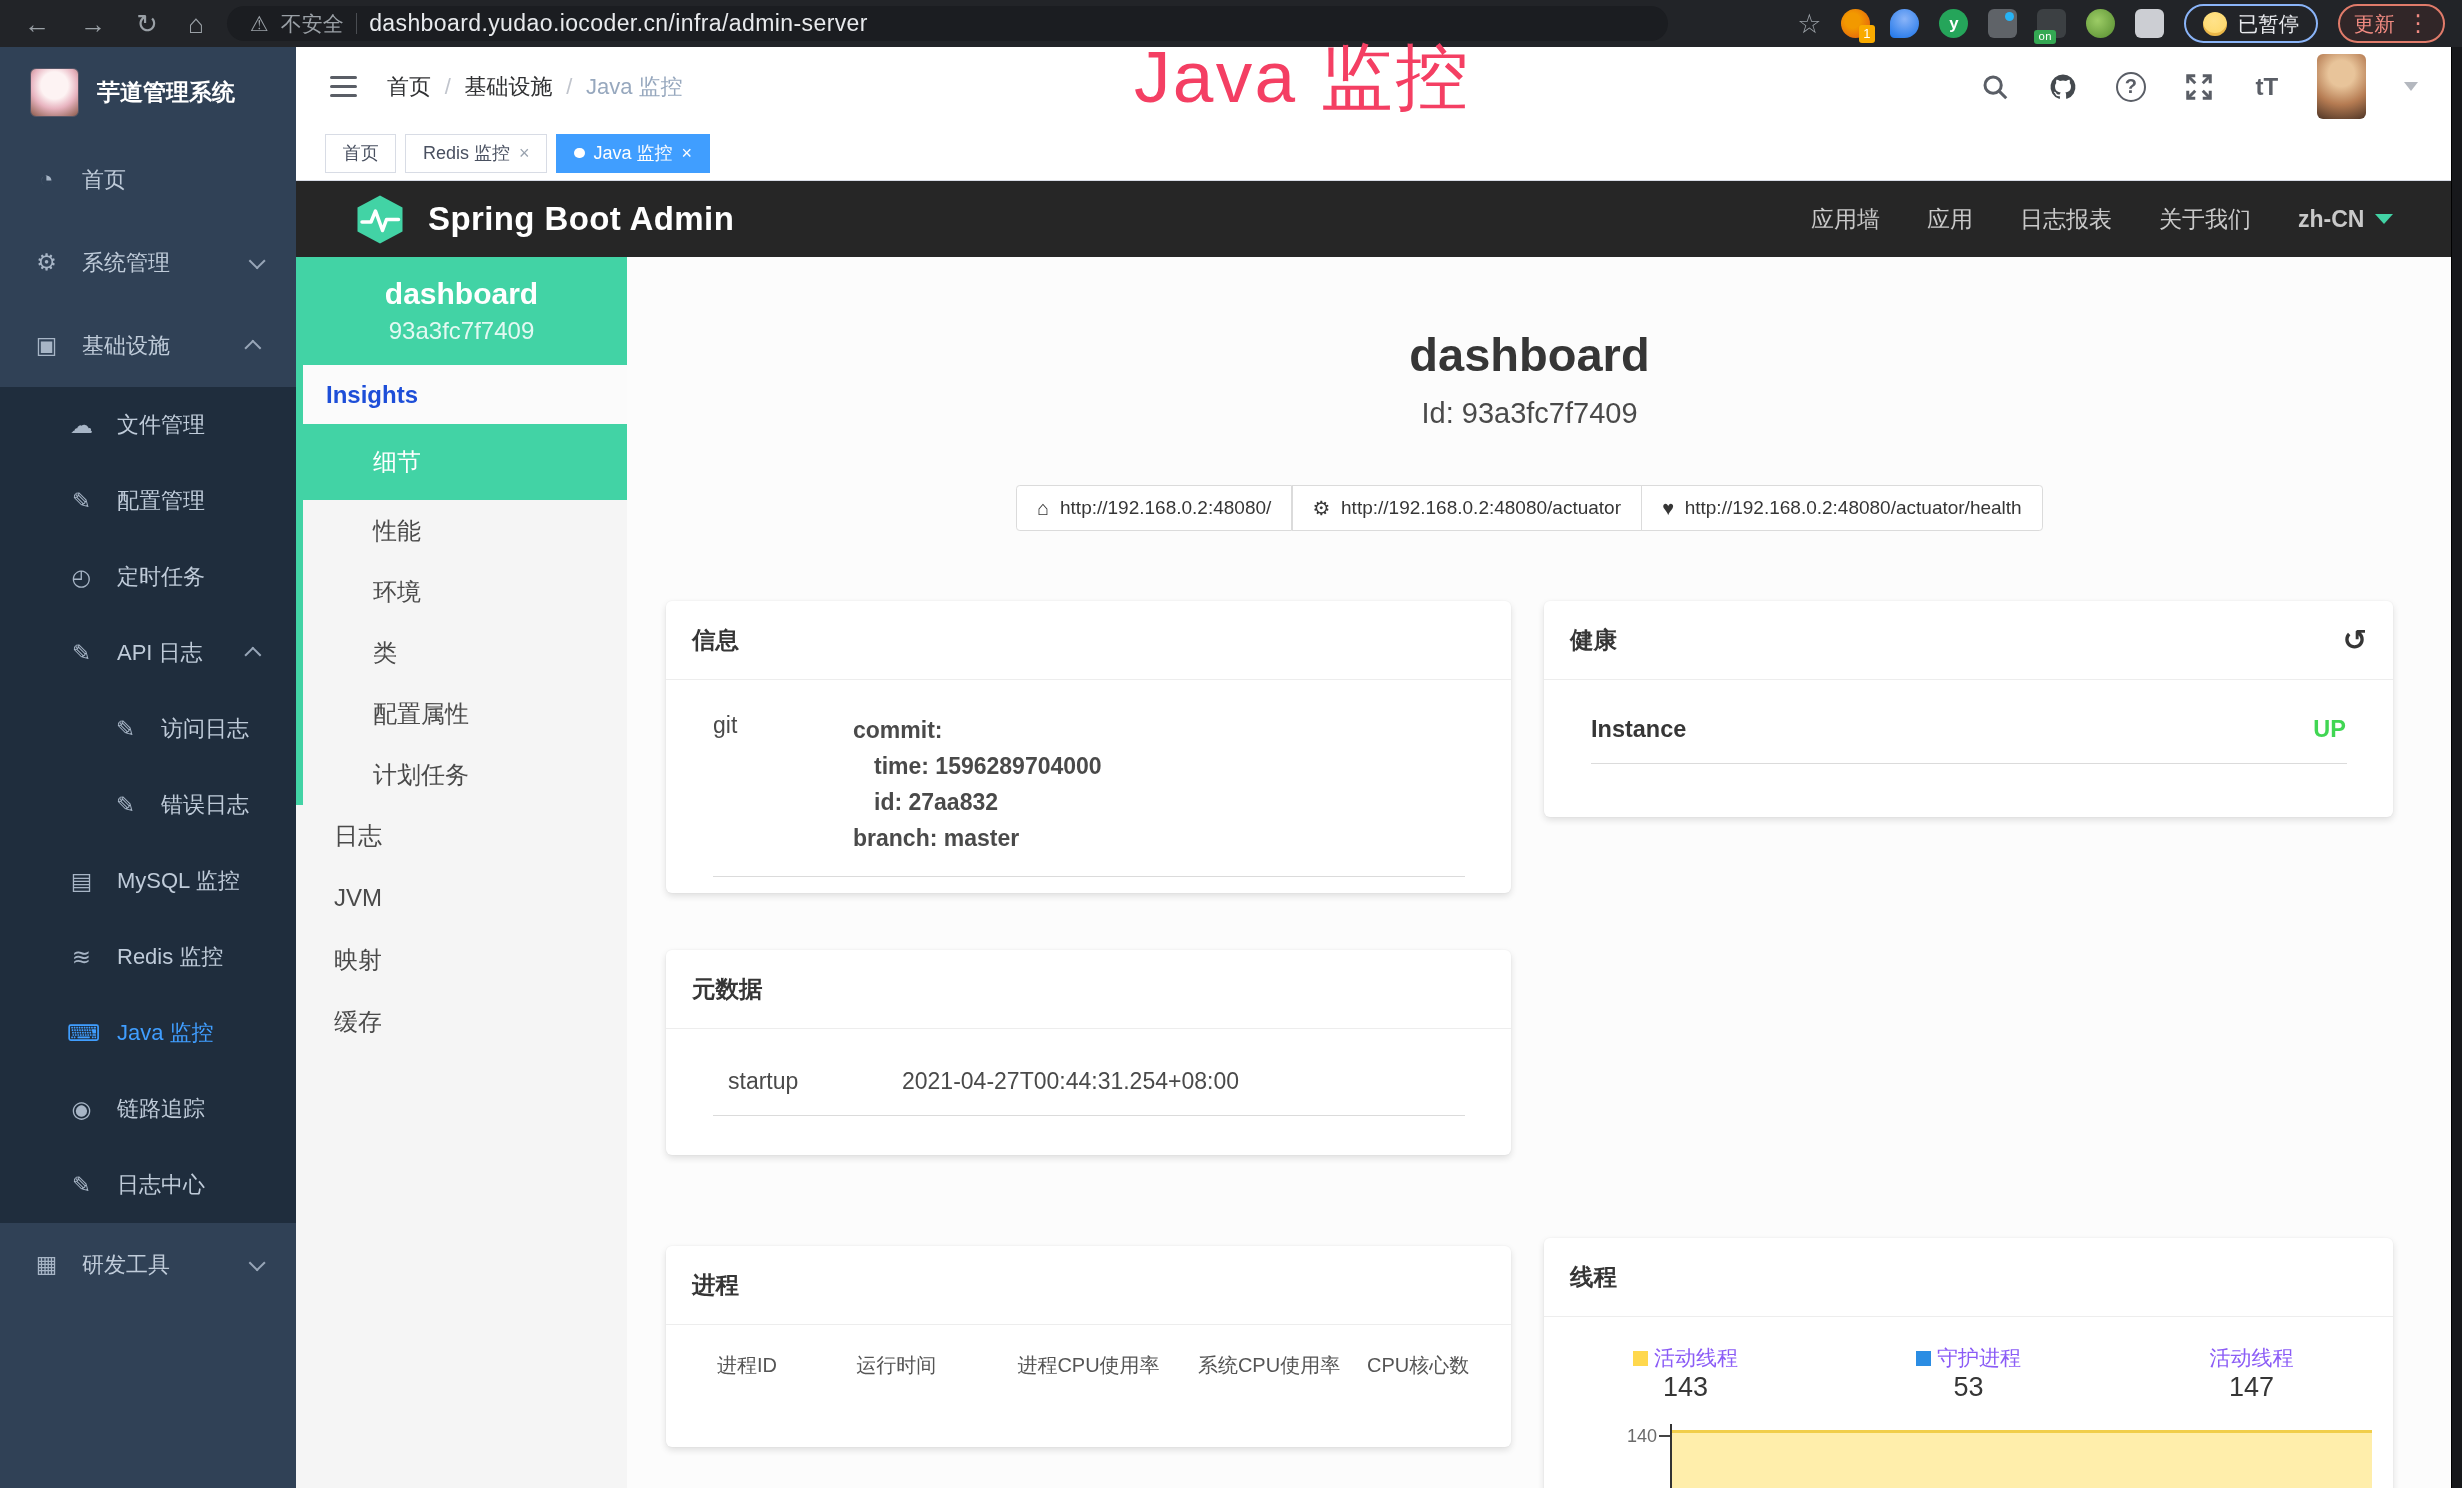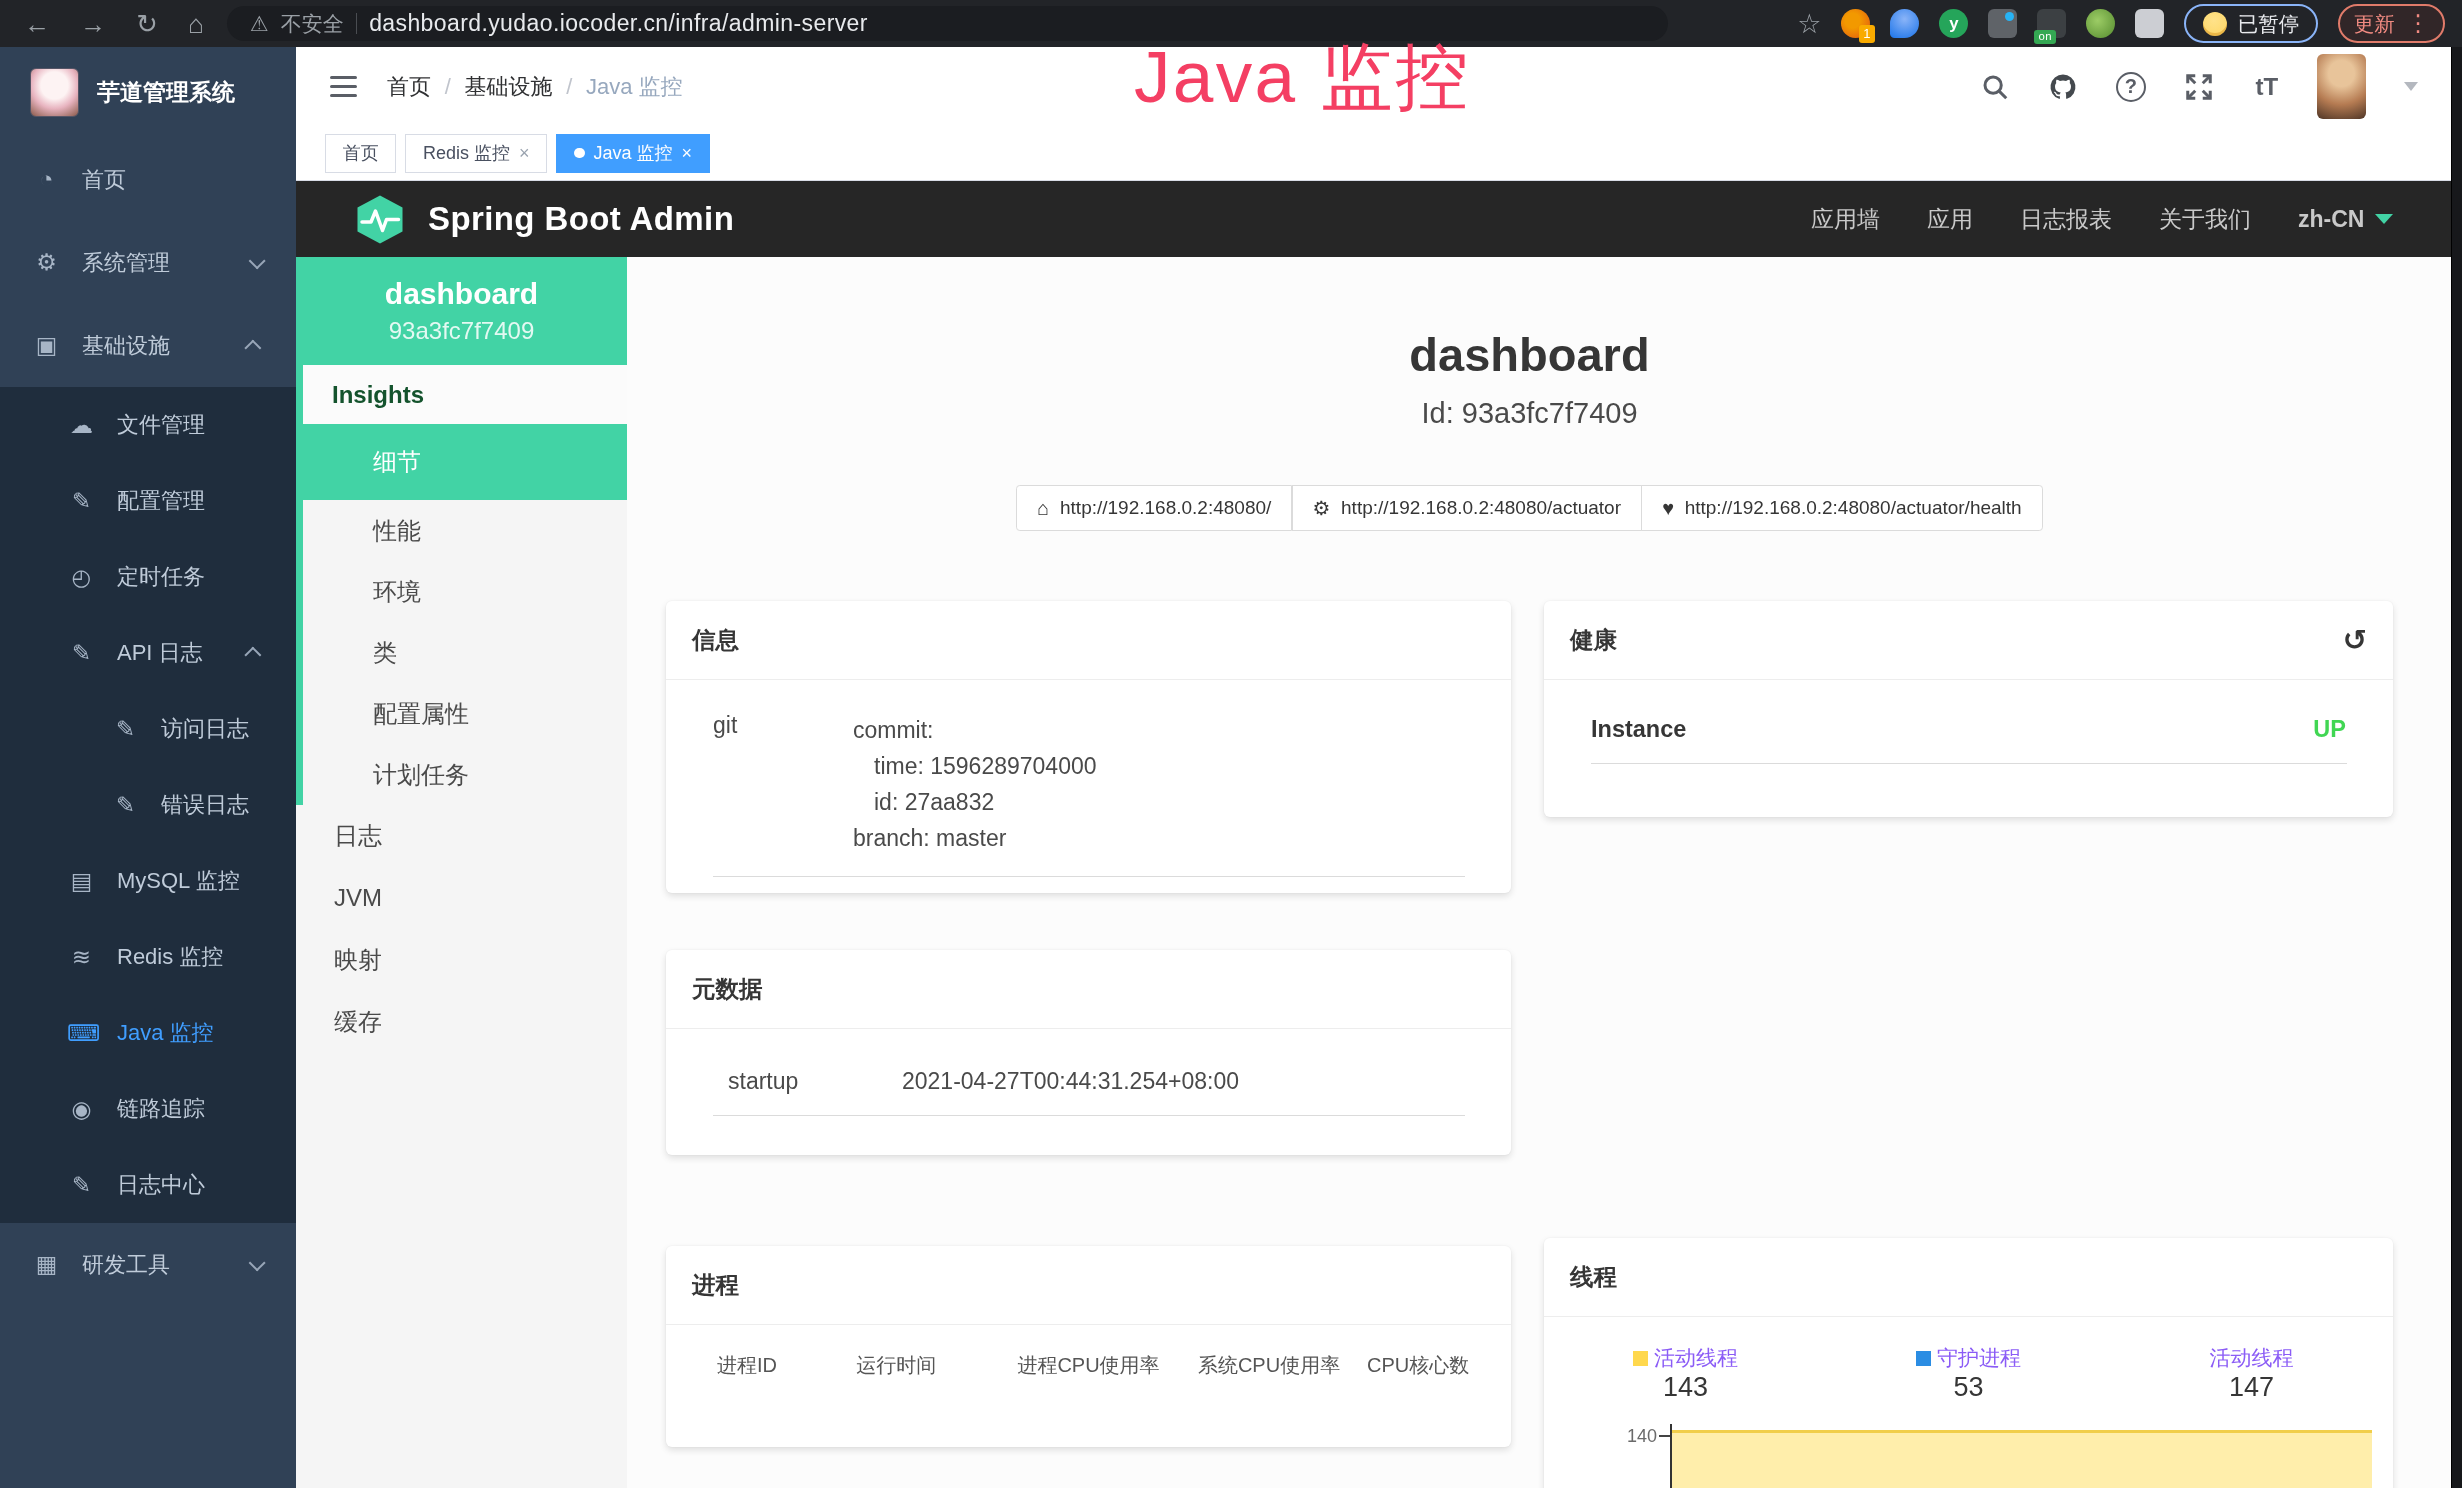--- a/index.html
+++ b/index.html
@@ -104,22 +104,22 @@
   .green-caret { width:0; height:0; border-left:9px solid transparent; border-right:9px solid transparent;
     border-top:10.6px solid #42d3a5; }
 
   .sba-body { display:flex; height:1232px; }
   .sba-sidebar { width:331px; background:#f5f5f5; flex:none; }
   .instance-head { height:108px; background:#42d3a5; color:#fff; display:flex; flex-direction:column;
     align-items:center; justify-content:center; gap:6px; }
   .instance-name { font-size:30px; font-weight:700; }
   .instance-id { font-size:24px; color:rgba(255,255,255,.85); }
   .insights-group { border-left:7.6px solid #42d3a5; }
-  .insights-label { height:59px; display:flex; align-items:center; padding-left:29px; font-size:24px;
-    font-weight:700; color:#14532d; background:#fbfbfb; }
+  .insights-label { height:59px; display:flex; align-items:center; padding-left:23px; font-size:24px;
+    font-weight:700; color:#1d4ed8; background:#fbfbfb; }
   .ins-item { height:61px; display:flex; align-items:center; padding-left:70px; font-size:24px; color:#4a4a4a; cursor:pointer; }
   .ins-item.active { height:76px; background:#42d3a5; color:#fff; }
   .root-item { height:62px; display:flex; align-items:center; padding-left:38px; font-size:24px; color:#4a4a4a; cursor:pointer; }
 
   .sba-content { flex:1; background:#fcfcfc; padding:72px 59px 0 39px; position:relative; overflow:hidden; }
   .inst-title { text-align:center; font-size:47px; font-weight:600; color:#363636; line-height:1.1; }
   .inst-id-line { text-align:center; font-size:29px; color:#4a4a4a; margin-top:16.7px; }
   .links { display:flex; justify-content:center; margin-top:55px; }
   .link-btn { border:0.8px solid #dbdbdb; background:#fff; padding:10px 20px; font-size:19px; color:#363636;
     display:flex; align-items:center; gap:10.6px; margin-left:-0.8px; cursor:pointer; white-space:nowrap; }
@@ -133,21 +133,21 @@
   .card { background:#fff; border-radius:6px; box-shadow:0 3px 7.6px rgba(10,10,10,.12), 0 0 0 0.8px rgba(10,10,10,.02); overflow:hidden; }
   .card-head { padding:23px 26px; font-size:23.5px; font-weight:700; color:#363636;
     border-bottom:1.5px solid #ededed; display:flex; align-items:center; }
   .head-spacer { flex:1; }
   .history-ic { font-size:29px; color:#363636; cursor:pointer; line-height:1; }
 
   .card.info { height:292px; margin-bottom:57px; }
   .info-body { display:flex; padding:32px 46px 0 47px; font-size:23px; color:#4a4a4a; }
   .row-label { width:140px; flex:none; }
   .row-value { flex:1; }
-  .v-line { line-height:36px; }
+  .v-line { line-height:36px;font-weight:bold; }
   .v-line.indent { padding-left:21px; }
   .rule { border-bottom:1.5px solid #dbdbdb; margin:20px 46px 0 47px; }
 
   .card.health { height:216px; margin-bottom:421px; }
   .health-body { display:flex; align-items:center; padding:36px 47px 0 47px; }
   .health-label { font-size:23.5px; font-weight:700; color:#363636; }
   .health-status { margin-left:auto; font-size:23.5px; font-weight:700; color:#41d653; }
 
   .card.metadata { height:205px; margin-bottom:91px; }
   .meta-body { display:flex; padding:39px 46px 0 62px; font-size:23px; color:#4a4a4a; }

